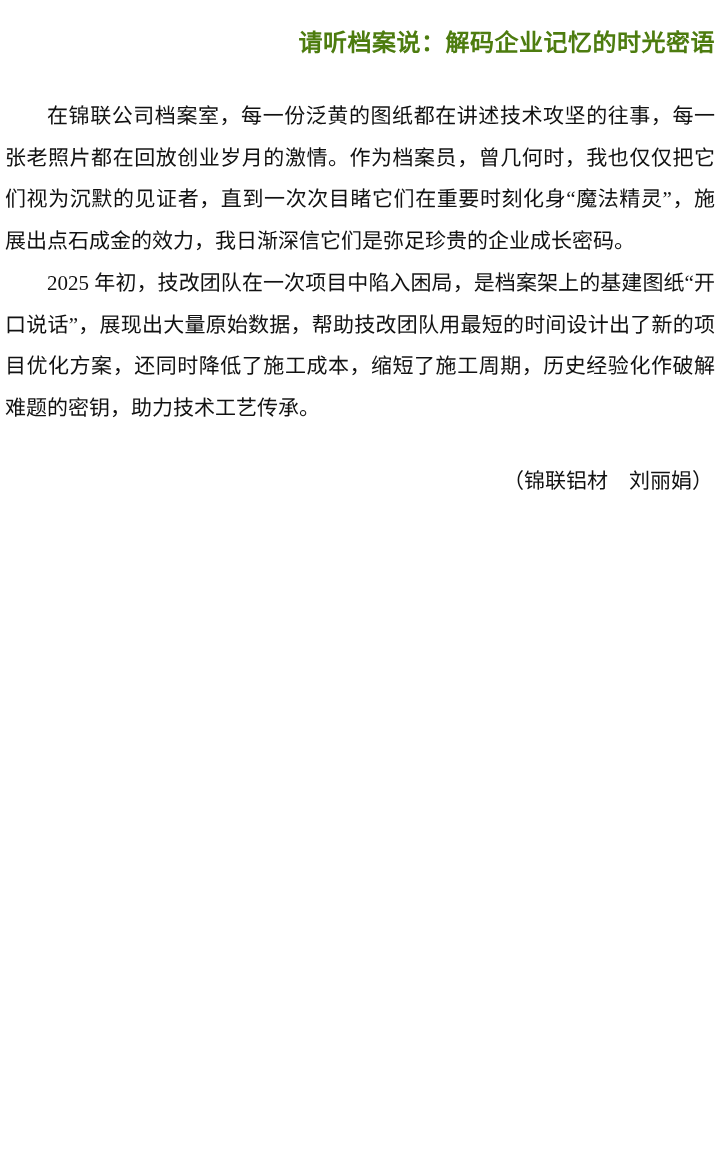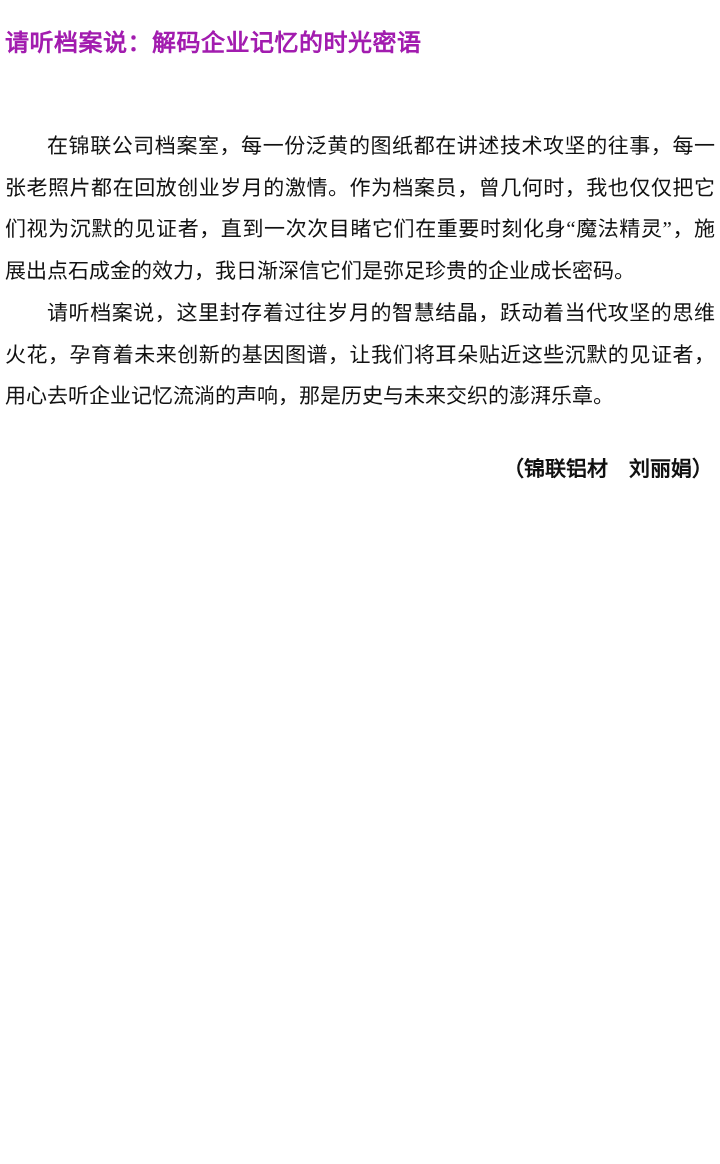--- a/index.html
+++ b/index.html
@@ -16,59 +16,58 @@
   .page {
     width: 720px;
     height: 1164px;
     box-sizing: border-box;
     padding: 0 5px;
     background: #ffffff;
     color: #111111;
   }
   .doc-title {
     margin: 26px 0 0 0;
-    text-align: left;
+    text-align: right;
     font-family: "Liberation Sans", "DejaVu Sans", sans-serif;
     font-weight: bold;
     font-size: 24px;
     line-height: 34px;
-    color: #a21caf;
+    color: #4d7c0f;
     letter-spacing: 0.5px;
   }
   .doc-body {
-    margin-top: 66px;
+    margin-top: 36px;
     font-family: "Liberation Serif", "DejaVu Serif", serif;
     font-size: 21px;
     line-height: 41.7px;
     color: #111111;
   }
   .para {
     margin: 0;
     text-align: justify;
     text-justify: inter-ideograph;
     text-indent: 2em;
     word-break: break-all;
   }
   .signature {
     margin-top: 30px;
     text-align: right;
     font-family: "Liberation Serif", "DejaVu Serif", serif;
     font-size: 21px;
     line-height: 42px;
     color: #111111;
     padding-right: 2px;
-    font-weight: bold;
   }
 </style>
 </head>
 <body>
 
 <div class="page">
   <h1 class="doc-title">请听档案说：解码企业记忆的时光密语</h1>
 
   <div class="doc-body">
 
   <p class="para">在锦联公司档案室，每一份泛黄的图纸都在讲述技术攻坚的往事，每一张老照片都在回放创业岁月的激情。作为档案员，曾几何时，我也仅仅把它们视为沉默的见证者，直到一次次目睹它们在重要时刻化身“魔法精灵”，施展出点石成金的效力，我日渐深信它们是弥足珍贵的企业成长密码。</p>
-      <p class="para">请听档案说，这里封存着过往岁月的智慧结晶，跃动着当代攻坚的思维火花，孕育着未来创新的基因图谱，让我们将耳朵贴近这些沉默的见证者，用心去听企业记忆流淌的声响，那是历史与未来交织的澎湃乐章。</p>
+      <p class="para">2025 年初，技改团队在一次项目中陷入困局，是档案架上的基建图纸“开口说话”，展现出大量原始数据，帮助技改团队用最短的时间设计出了新的项目优化方案，还同时降低了施工成本，缩短了施工周期，历史经验化作破解难题的密钥，助力技术工艺传承。</p>
     </div>
 
   <div class="signature">（锦联铝材　刘丽娟）</div>
 </div>
 
 </body></html>

